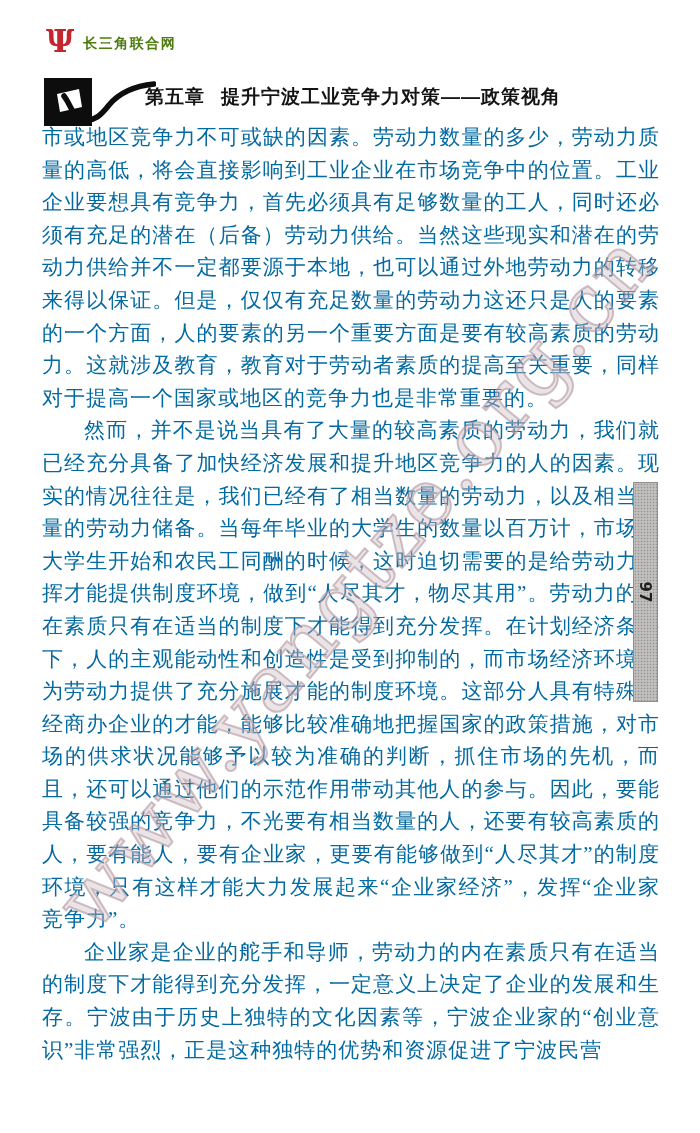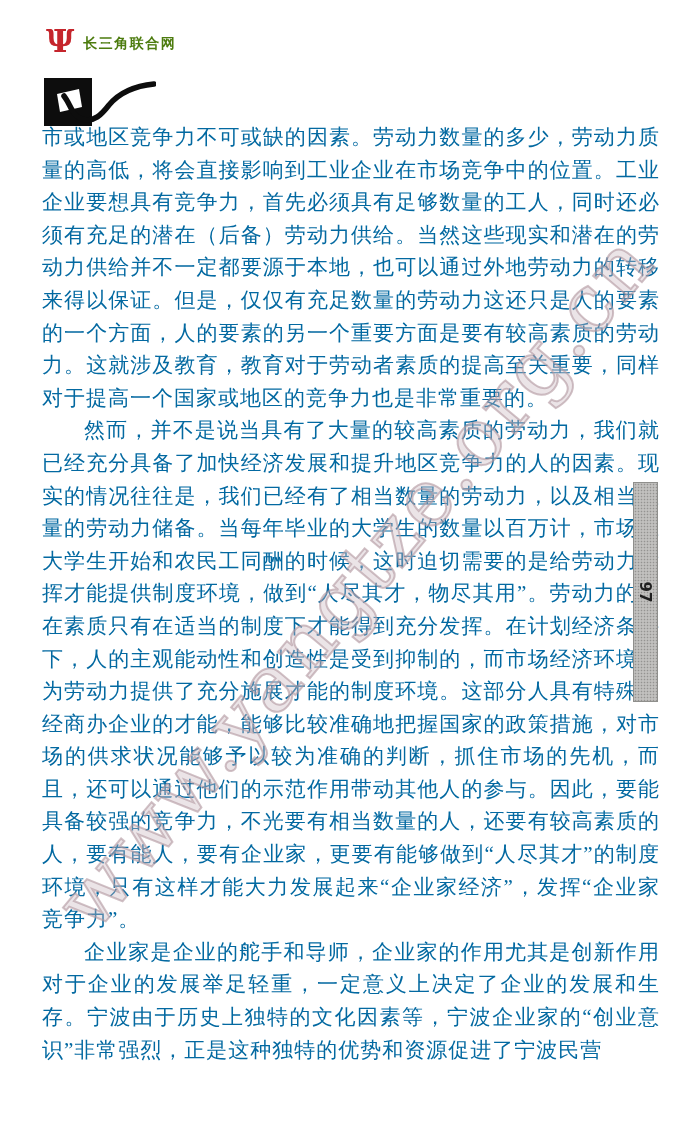--- a/index.html
+++ b/index.html
@@ -133,25 +133,28 @@
     <span class="site-logo">Ψ</span>
     <span class="site-name">长三角联合网</span>
   </header>
 
   <div class="chapter-head">
     <svg class="ornament" width="112" height="58" viewBox="0 0 112 58">
       <rect x="0" y="6" width="48" height="48" fill="#0d0d0d"></rect>
       <polygon points="13,22 35,17 38,35 16,40" fill="#ffffff"></polygon>
       <path d="M20,24 C27,33 28,44 38,47 C50,51 58,42 65,33 C75,21 90,14 110,12" stroke="#0d0d0d" stroke-width="5.5" fill="none" stroke-linecap="round"></path>
     </svg>
+    <h1 class="chapter-title">
+      <span class="chapter-label">第五章</span><span>提升宁波工业竞争力对策——政策视角</span>
+    </h1>
   </div>
 
   <main class="body-text">
     <p class="para no-indent">市或地区竞争力不可或缺的因素。劳动力数量的多少，劳动力质量的高低，将会直接影响到工业企业在市场竞争中的位置。工业企业要想具有竞争力，首先必须具有足够数量的工人，同时还必须有充足的潜在（后备）劳动力供给。当然这些现实和潜在的劳动力供给并不一定都要源于本地，也可以通过外地劳动力的转移来得以保证。但是，仅仅有充足数量的劳动力这还只是人的要素的一个方面，人的要素的另一个重要方面是要有较高素质的劳动力。这就涉及教育，教育对于劳动者素质的提高至关重要，同样对于提高一个国家或地区的竞争力也是非常重要的。</p>
     <p class="para">然而，并不是说当具有了大量的较高素质的劳动力，我们就已经充分具备了加快经济发展和提升地区竞争力的人的因素。现实的情况往往是，我们已经有了相当数量的劳动力，以及相当数量的劳动力储备。当每年毕业的大学生的数量以百万计，市场上大学生开始和农民工同酬的时候，这时迫切需要的是给劳动力发挥才能提供制度环境，做到“人尽其才，物尽其用”。劳动力的内在素质只有在适当的制度下才能得到充分发挥。在计划经济条件下，人的主观能动性和创造性是受到抑制的，而市场经济环境则为劳动力提供了充分施展才能的制度环境。这部分人具有特殊的经商办企业的才能，能够比较准确地把握国家的政策措施，对市场的供求状况能够予以较为准确的判断，抓住市场的先机，而且，还可以通过他们的示范作用带动其他人的参与。因此，要能具备较强的竞争力，不光要有相当数量的人，还要有较高素质的人，要有能人，要有企业家，更要有能够做到“人尽其才”的制度环境，只有这样才能大力发展起来“企业家经济”，发挥“企业家竞争力”。</p>
-    <p class="para">企业家是企业的舵手和导师，企业家的作用尤其是创新作用对于企业的发展举足轻重，一定意义上决定了企业的发展和生存。宁波由于历史上独特的文化因素等，宁波企业家的“创业意识”非常强烈，正是这种独特的优势和资源促进了宁波民营</p>
+    <p class="para">企业家是企业的舵手和导师，劳动力的内在素质只有在适当的制度下才能得到充分发挥，一定意义上决定了企业的发展和生存。宁波由于历史上独特的文化因素等，宁波企业家的“创业意识”非常强烈，正是这种独特的优势和资源促进了宁波民营</p>
   </main>
 
   <div class="page-tab">
     <span class="page-num">97</span>
   </div>
 
 </div>
 
 </body></html>

